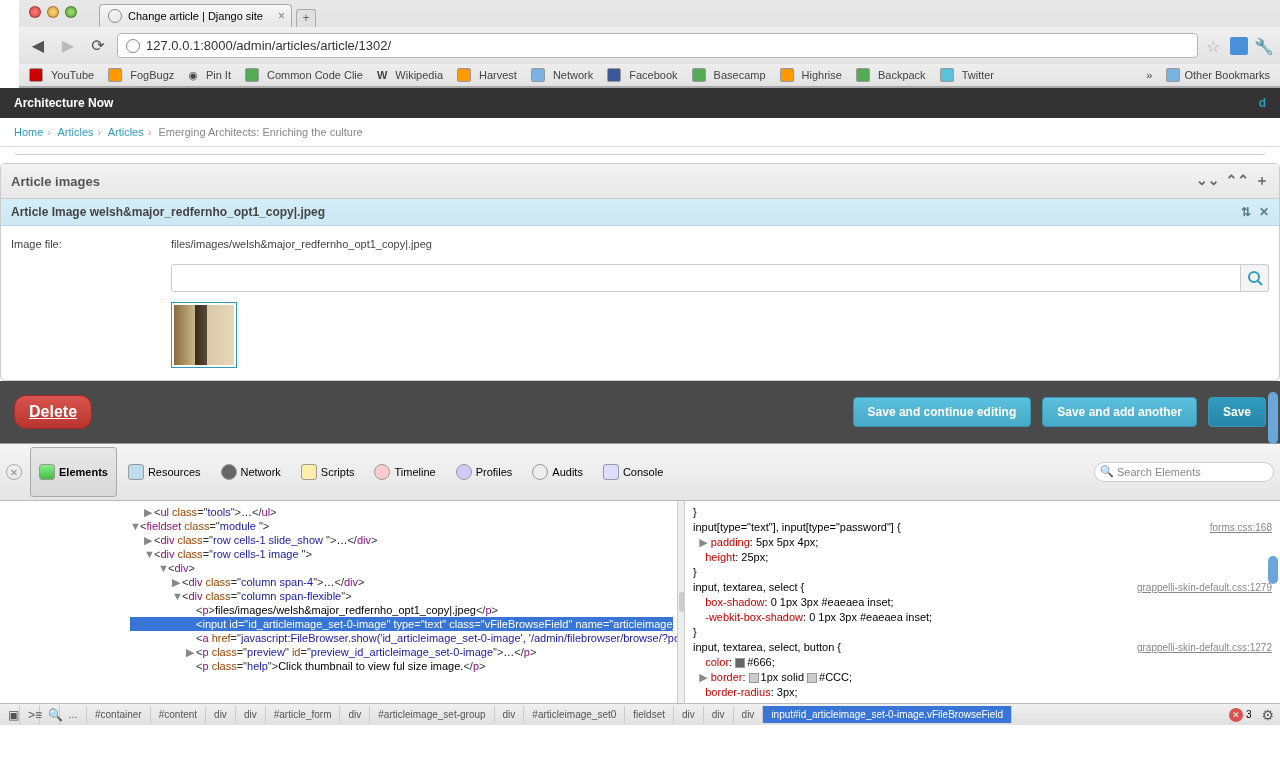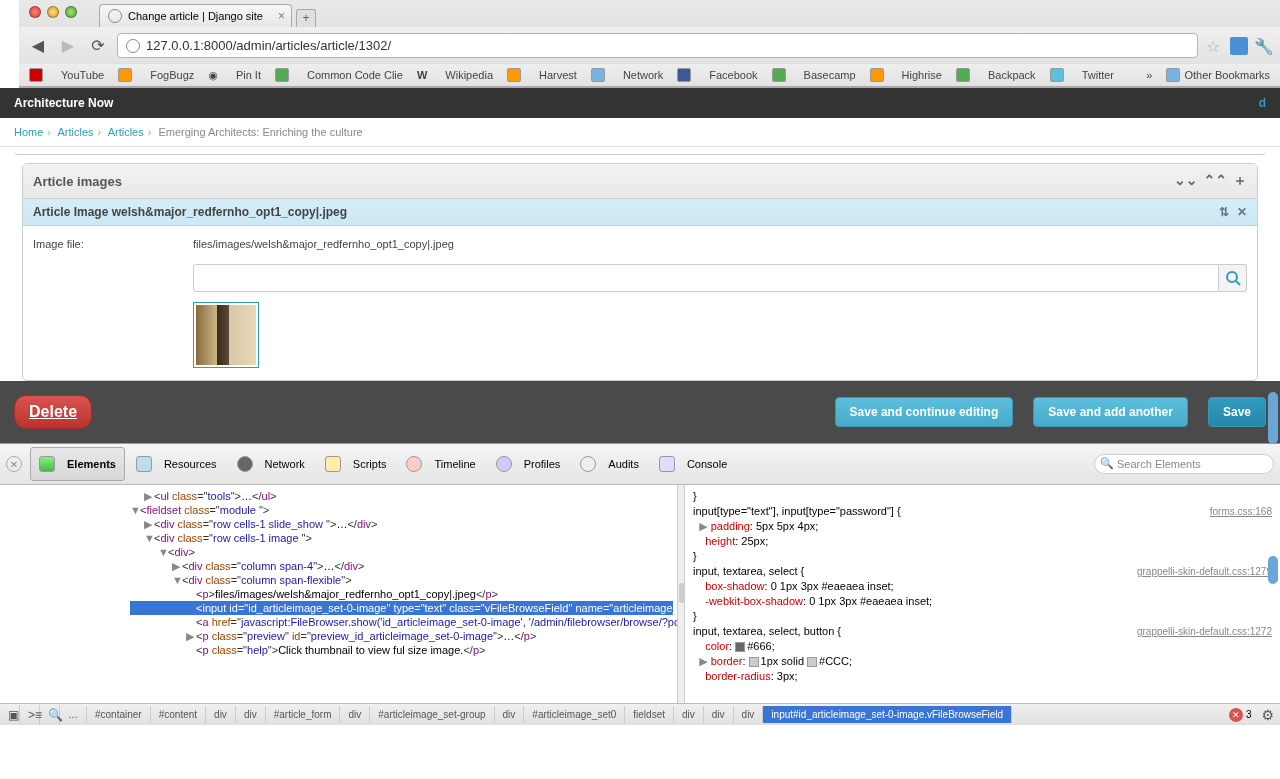--- a/index.html
+++ b/index.html
@@ -16,36 +16,36 @@
 .tab .tab-close{position:absolute;right:6px;top:4px;font-size:12px;color:#777;}
 .newtab{width:20px;height:18px;border:1px solid #aaa;border-bottom:none;margin-left:4px;border-radius:3px 3px 0 0;background:#e0e0e0;text-align:center;font-size:12px;color:#666;line-height:16px;}
 .addr-row{display:flex;align-items:center;padding:6px 8px;gap:8px;background:linear-gradient(#f0f0f0,#e2e2e2);}
 .nav-btn{width:22px;height:22px;display:flex;align-items:center;justify-content:center;color:#555;font-size:16px;}
 .addr{flex:1;background:#fff;border:1px solid #b5b5b5;border-radius:4px;padding:4px 8px;font-size:13px;color:#333;display:flex;align-items:center;gap:6px;}
 .addr .globe{width:14px;height:14px;border:1px solid #888;border-radius:50%;}
 .addr-tail{display:flex;gap:6px;align-items:center;}
 .addr-tail div{width:18px;height:18px;}
 .star{color:#aaa;font-size:16px;}
 .bm-bar{display:flex;align-items:center;gap:14px;padding:4px 10px;background:linear-gradient(#eee,#e2e2e2);border-bottom:1px solid #aaa;font-size:11px;color:#444;}
-.bm-item{display:flex;align-items:center;gap:18px;white-space:nowrap;}
+.bm-item{display:flex;align-items:center;gap:8px;white-space:nowrap;}
 .bm-ico{width:14px;height:14px;background:#ccc;border:1px solid #999;border-radius:2px;}
 .bm-ico.y{background:#c00;} .bm-ico.o{background:#f90;} .bm-ico.g{background:#5a5;} .bm-ico.fb{background:#3b5998;} .bm-ico.tw{background:#5bc0de;} .bm-ico.fd{background:#7ab3e2;}
 .bm-spacer{flex:1;}
 .bm-fold{display:flex;align-items:center;gap:4px;}
 
 
 .dj-header{background:#333;color:#fff;display:flex;justify-content:space-between;padding:8px 14px;font-size:12px;font-weight:bold;}
 .dj-header .right{color:#309bbf;font-weight:bold;}
 .breadcrumbs{background:#fff;padding:8px 14px;font-size:11px;color:#888;border-bottom:1px solid #ddd;}
 .breadcrumbs a{color:#309bbf;text-decoration:none;}
 .bc-sep{color:#aaa;margin:0 4px;}
 .spacer-line{height:8px;border-bottom:1px solid #ccc;margin:0 14px 8px;border-radius:0 0 4px 4px;}
 
 
-.module-wrap{padding:0 22px;}
+.module-wrap{padding:0 0;}
 .module{border:1px solid #ccc;border-radius:5px;overflow:hidden;}
 .mod-head{background:linear-gradient(#f2f2f2,#e8e8e8);padding:8px 10px;font-size:13px;font-weight:bold;color:#555;display:flex;justify-content:space-between;align-items:center;border-bottom:1px solid #ccc;}
 .mod-head .icons{display:flex;gap:6px;color:#666;font-size:14px;}
 .inline-head{background:linear-gradient(#d4eef9,#cde8f3);padding:6px 10px;font-size:12px;font-weight:bold;color:#444;display:flex;justify-content:space-between;border-bottom:1px solid #b7d5e2;}
 .inline-head .icons{display:flex;gap:8px;color:#5a7a88;}
 .row{display:flex;padding:12px 10px;border-bottom:1px solid #e6e6e6;}
 .row .lbl{width:160px;font-size:11px;font-weight:normal;color:#444;}
 .row .val{flex:1;font-size:11px;color:#444;}
 .checkbox-row{display:flex;align-items:flex-start;gap:10px;}
 .chk{width:14px;height:14px;border:1px solid #666;background:#fff;position:relative;margin-top:1px;}
@@ -53,28 +53,28 @@
 .help{color:#999;font-size:10px;margin-top:4px;}
 .file-input-row{margin-top:14px;display:flex;}
 .file-input{flex:1;border:1px solid #ccc;border-radius:3px 0 0 3px;padding:5px;height:28px;background:#fff;}
 .file-btn{width:28px;height:28px;border:1px solid #ccc;border-left:none;border-radius:0 3px 3px 0;background:#f4f4f4;display:flex;align-items:center;justify-content:center;color:#309bbf;}
 .thumb{width:66px;height:66px;border:1px solid #309bbf;margin-top:10px;padding:2px;background:#fff;}
 .thumb-inner{width:100%;height:100%;background:linear-gradient(90deg,#8a6a3a 0%,#c8b88a 35%,#3a2a1a 35%,#5a4a3a 55%,#d8c8a8 55%,#e8d8b8 100%);}
 
 
 .submit-row{background:#4a4a4a;padding:14px;display:flex;justify-content:space-between;align-items:center;}
 .btn-del{background:linear-gradient(#d9534f,#b9332f);color:#fff;border:1px solid #a02a26;padding:7px 14px;border-radius:12px;font-size:16px;font-weight:bold;text-decoration:underline;}
-.btn-grp{display:flex;gap:20px;}
+.btn-grp{display:flex;gap:11px;}
 .btn-save{background:linear-gradient(#5bc0de,#46a9c8);color:#fff;border:1px solid #3a96b3;padding:7px 14px;border-radius:4px;font-size:12px;font-weight:bold;}
 .btn-primary{background:linear-gradient(#309bbf,#2787a9);}
 
 
 .devtools{border-top:1px solid #999;background:#fff;height:282px;display:flex;flex-direction:column;}
 .dt-toolbar{background:linear-gradient(#f5f5f5,#e5e5e5);border-bottom:1px solid #bbb;display:flex;align-items:center;padding:3px 6px;gap:2px;font-size:11px;}
-.dt-tab{display:flex;align-items:center;gap:12px;padding:8px 8px;border:1px solid transparent;border-radius:3px;}
+.dt-tab{display:flex;align-items:center;gap:4px;padding:16px 8px;border:1px solid transparent;border-radius:3px;}
 .dt-tab.active{background:linear-gradient(#e8e8e8,#d8d8d8);border:1px solid #aaa;font-weight:bold;}
 .dt-ico{width:16px;height:16px;border:1px solid #999;border-radius:3px;background:#ddd;}
 .dt-ico.el{background:linear-gradient(#8e8,#4b4);} .dt-ico.res{background:#bde;} .dt-ico.net{background:#666;border-radius:50%;} .dt-ico.scr{background:#fea;} .dt-ico.tl{background:#fcc;border-radius:50%;} .dt-ico.pro{background:#ccf;border-radius:50%;} .dt-ico.aud{background:#eee;border-radius:50%;} .dt-ico.con{background:#ddf;}
 .dt-close{width:16px;height:16px;border:1px solid #aaa;border-radius:50%;display:flex;align-items:center;justify-content:center;font-size:10px;color:#888;margin-right:6px;}
 .dt-search{margin-left:auto;border:1px solid #ccc;border-radius:10px;padding:3px 10px 3px 22px;width:180px;font-size:11px;background:#fff;color:#888;position:relative;}
 .dt-search::before{content:"🔍";position:absolute;left:5px;top:2px;font-size:11px;}
 .dt-body{flex:1;display:flex;overflow:hidden;font-family:Menlo,Monaco,monospace;font-size:11px;}
 .dt-dom{flex:1;overflow:auto;padding:4px 4px 4px 130px;line-height:14px;white-space:pre;color:#333;position:relative;}
 .dt-dom .tag{color:#881280;} .dt-dom .attr{color:#994500;} .dt-dom .val{color:#1a1aa6;} .dt-dom .txt{color:#000;}
 .dt-dom .tri{color:#888;display:inline-block;width:10px;}

